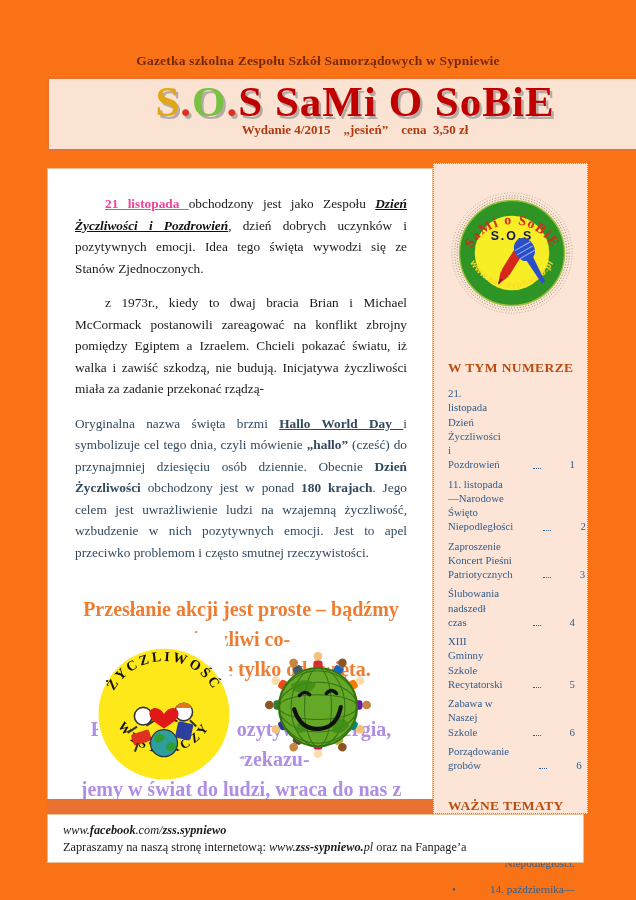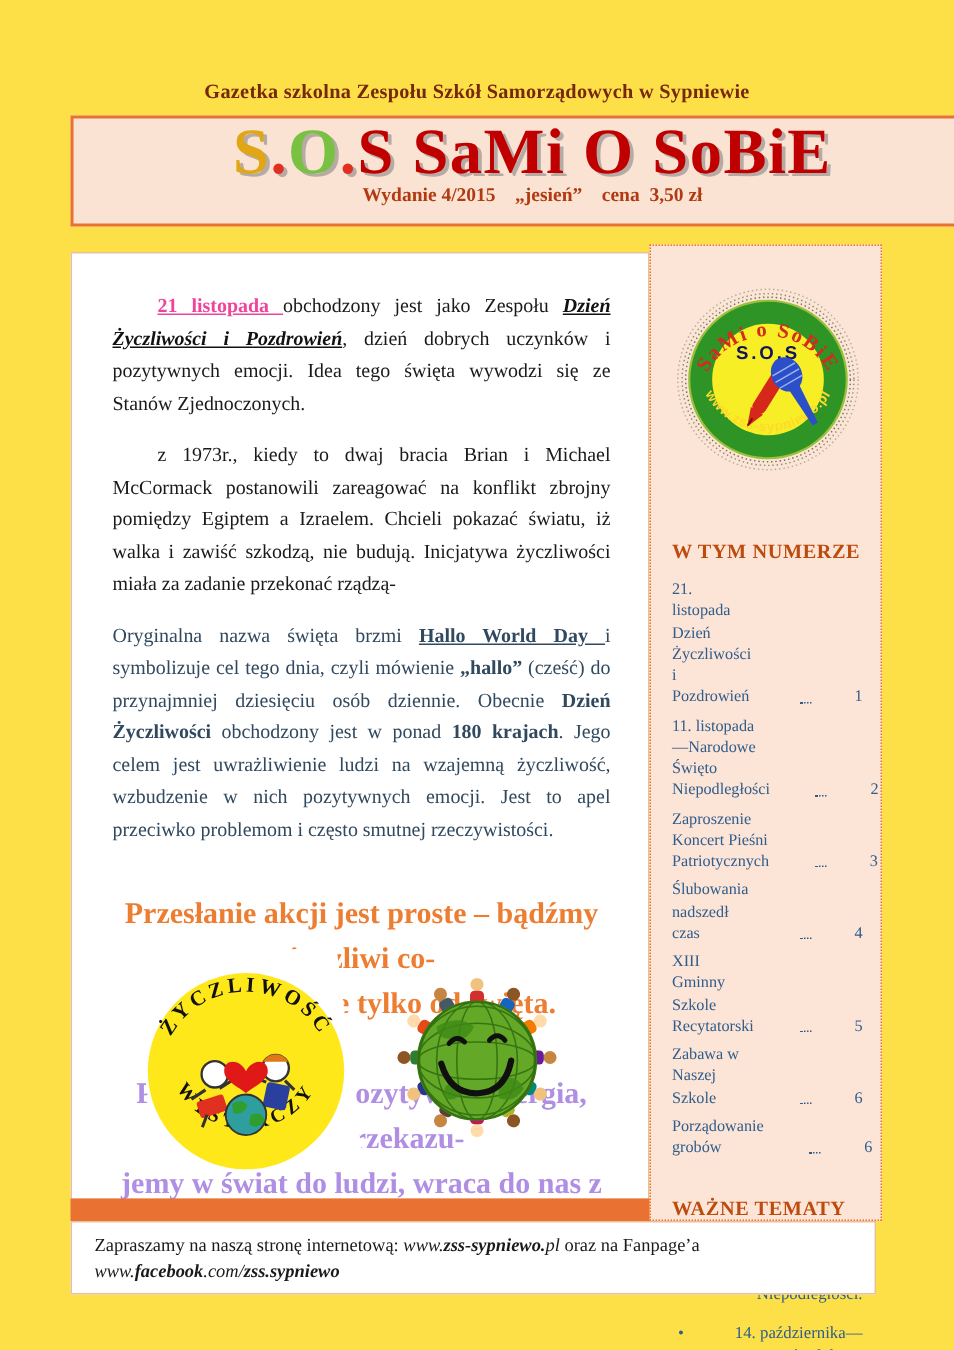--- a/index.html
+++ b/index.html
@@ -1,17 +1,17 @@
 <!DOCTYPE html>
 <html><head>
 <meta charset="utf-8">
 <style>
   html,body{margin:0;padding:0;width:636px;height:900px;background:#ffffff;overflow:hidden;}
   body{font-family:"Liberation Serif", serif;color:#1a1a1a;position:relative;}
-  .page{position:absolute;inset:0;background:#fde047;}
+  .page{position:absolute;inset:0;background:#f97316;}
 
   
   .masthead{position:absolute;top:53px;left:0;right:0;text-align:center;
     font-size:13.5px;font-weight:bold;color:#76280d;letter-spacing:.2px;}
 
   
   .header-box{position:absolute;left:47px;top:77px;width:616px;height:74px;
     background:#FBE3D3;border:2.5px solid #E97132;box-sizing:border-box;}
   .title{margin-top:0px;text-align:center;font-size:43px;font-weight:bold;line-height:46px;
     letter-spacing:1px;text-shadow:2.5px 2.5px 0 rgba(125,125,125,.55);}
@@ -309,17 +309,17 @@
           <path d="M 18,52 Q 48,92 80,48 Q 74,78 46,79 Q 25,76 18,52 Z" fill="#B71C1C" stroke="#8A1010" stroke-width="1.5"></path>
           <path d="M 21,54 Q 48,72 77,51 L 74,59 Q 48,76 25,61 Z" fill="#ffffff"></path>
           <ellipse cx="50" cy="73" rx="11" ry="4.5" fill="#E53935"></ellipse>
         </g>
       </svg>
     </div>
   </div>
 
   <div class="orange-bar"></div>
   <div class="footer-box">
+    <div><span class="it">www.</span><span class="bit">facebook</span><span class="it">.com/</span><span class="bit">zss.sypniewo</span></div>
     <div><span>Zapraszamy na naszą stronę internetową: </span><span class="it">www.</span><span class="bit">zss-sypniewo.</span><span class="it">pl</span><span> oraz na Fanpage’a</span></div>
-    <div><span class="it">www.</span><span class="bit">facebook</span><span class="it">.com/</span><span class="bit">zss.sypniewo</span></div>
   </div>
 
 </div>
 
 </body></html>

